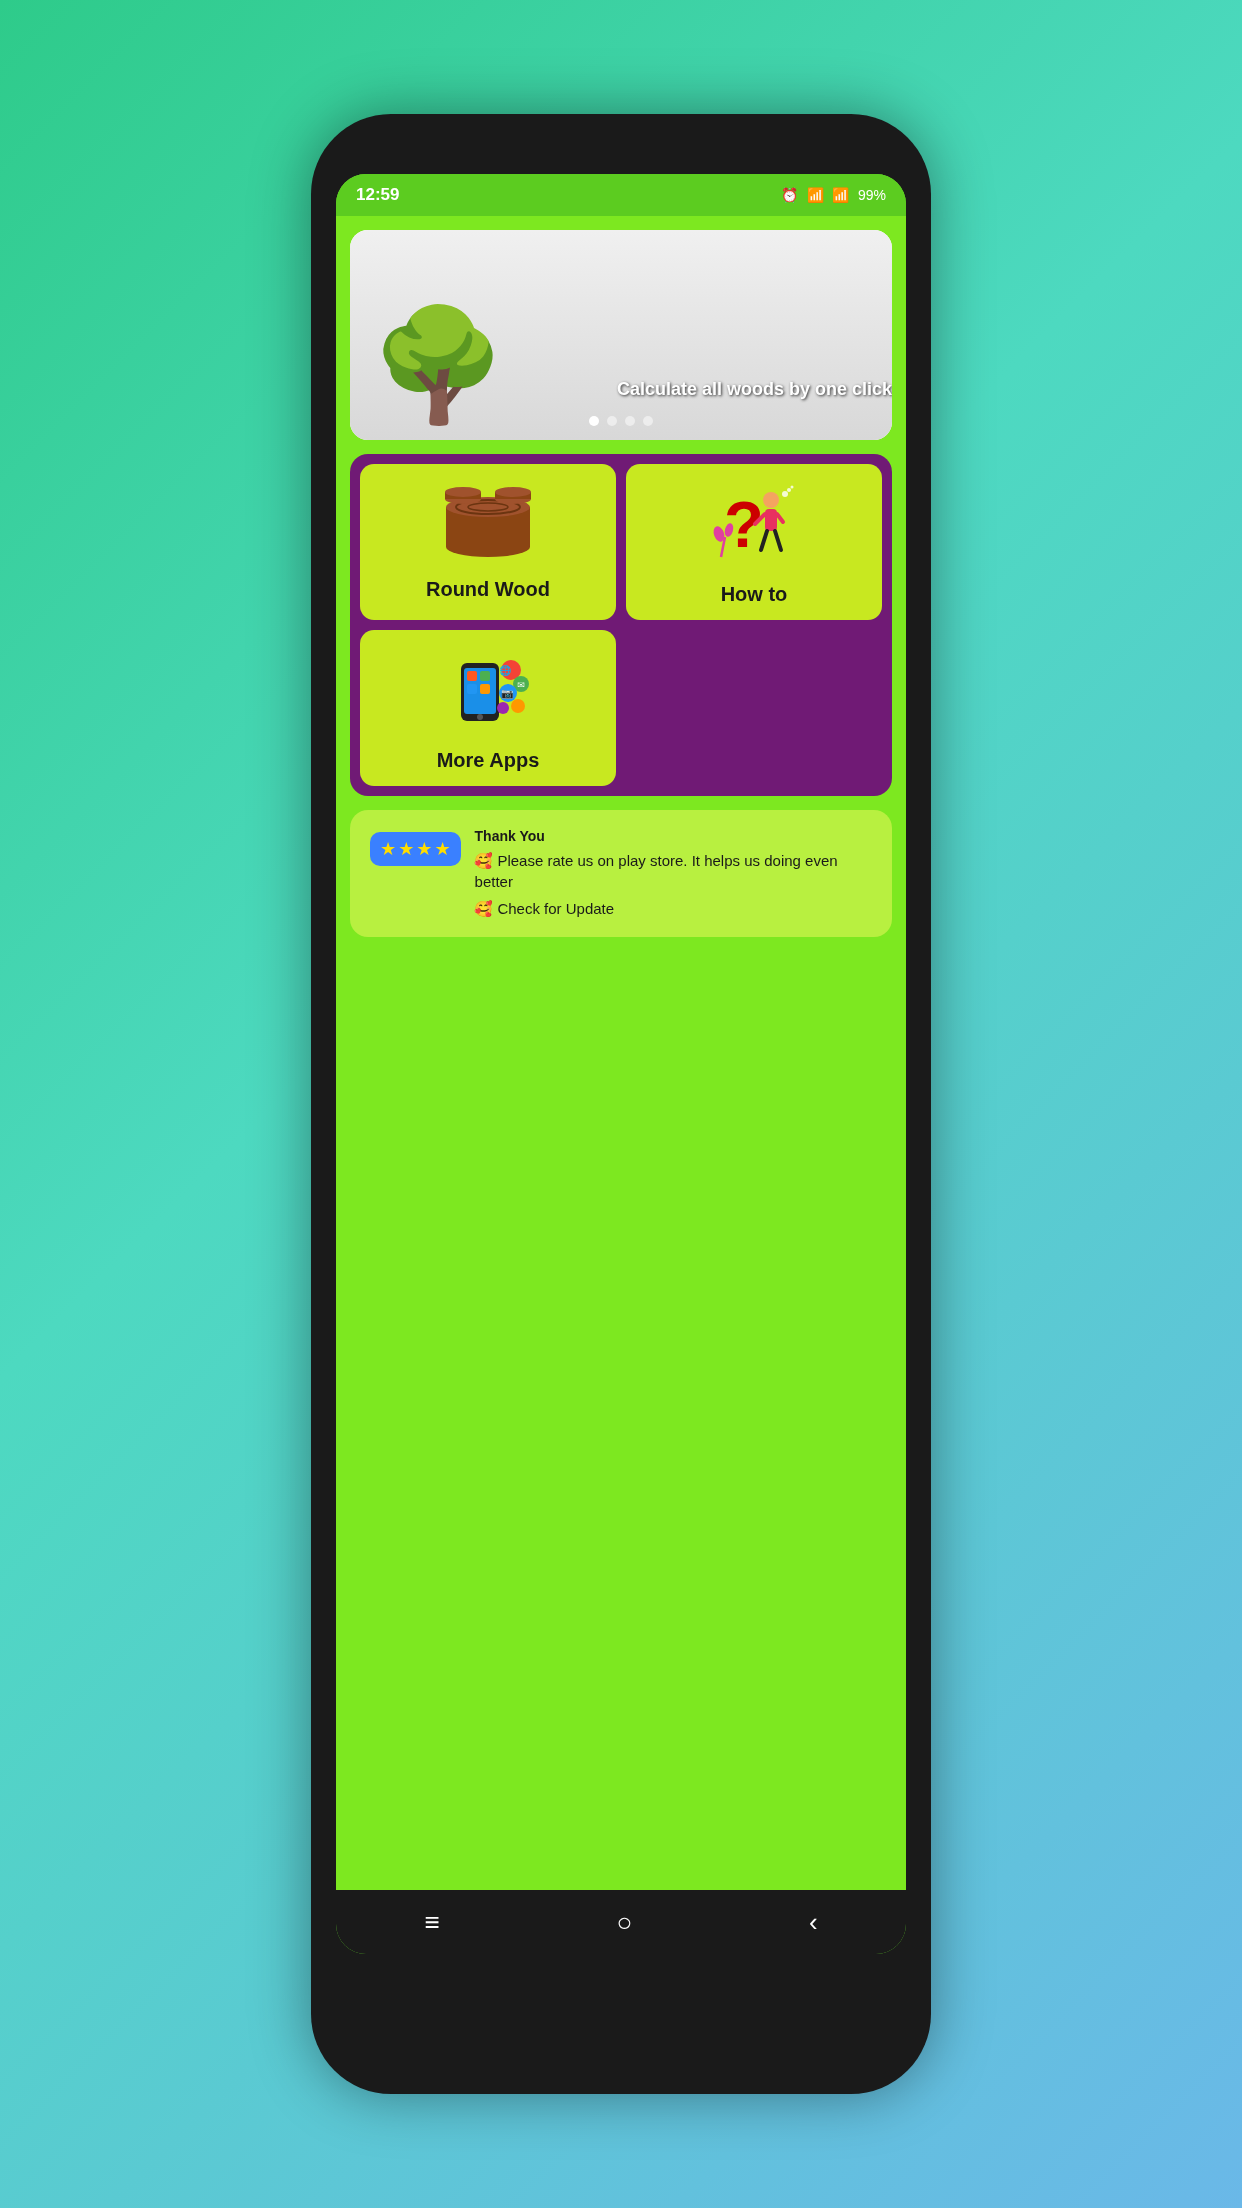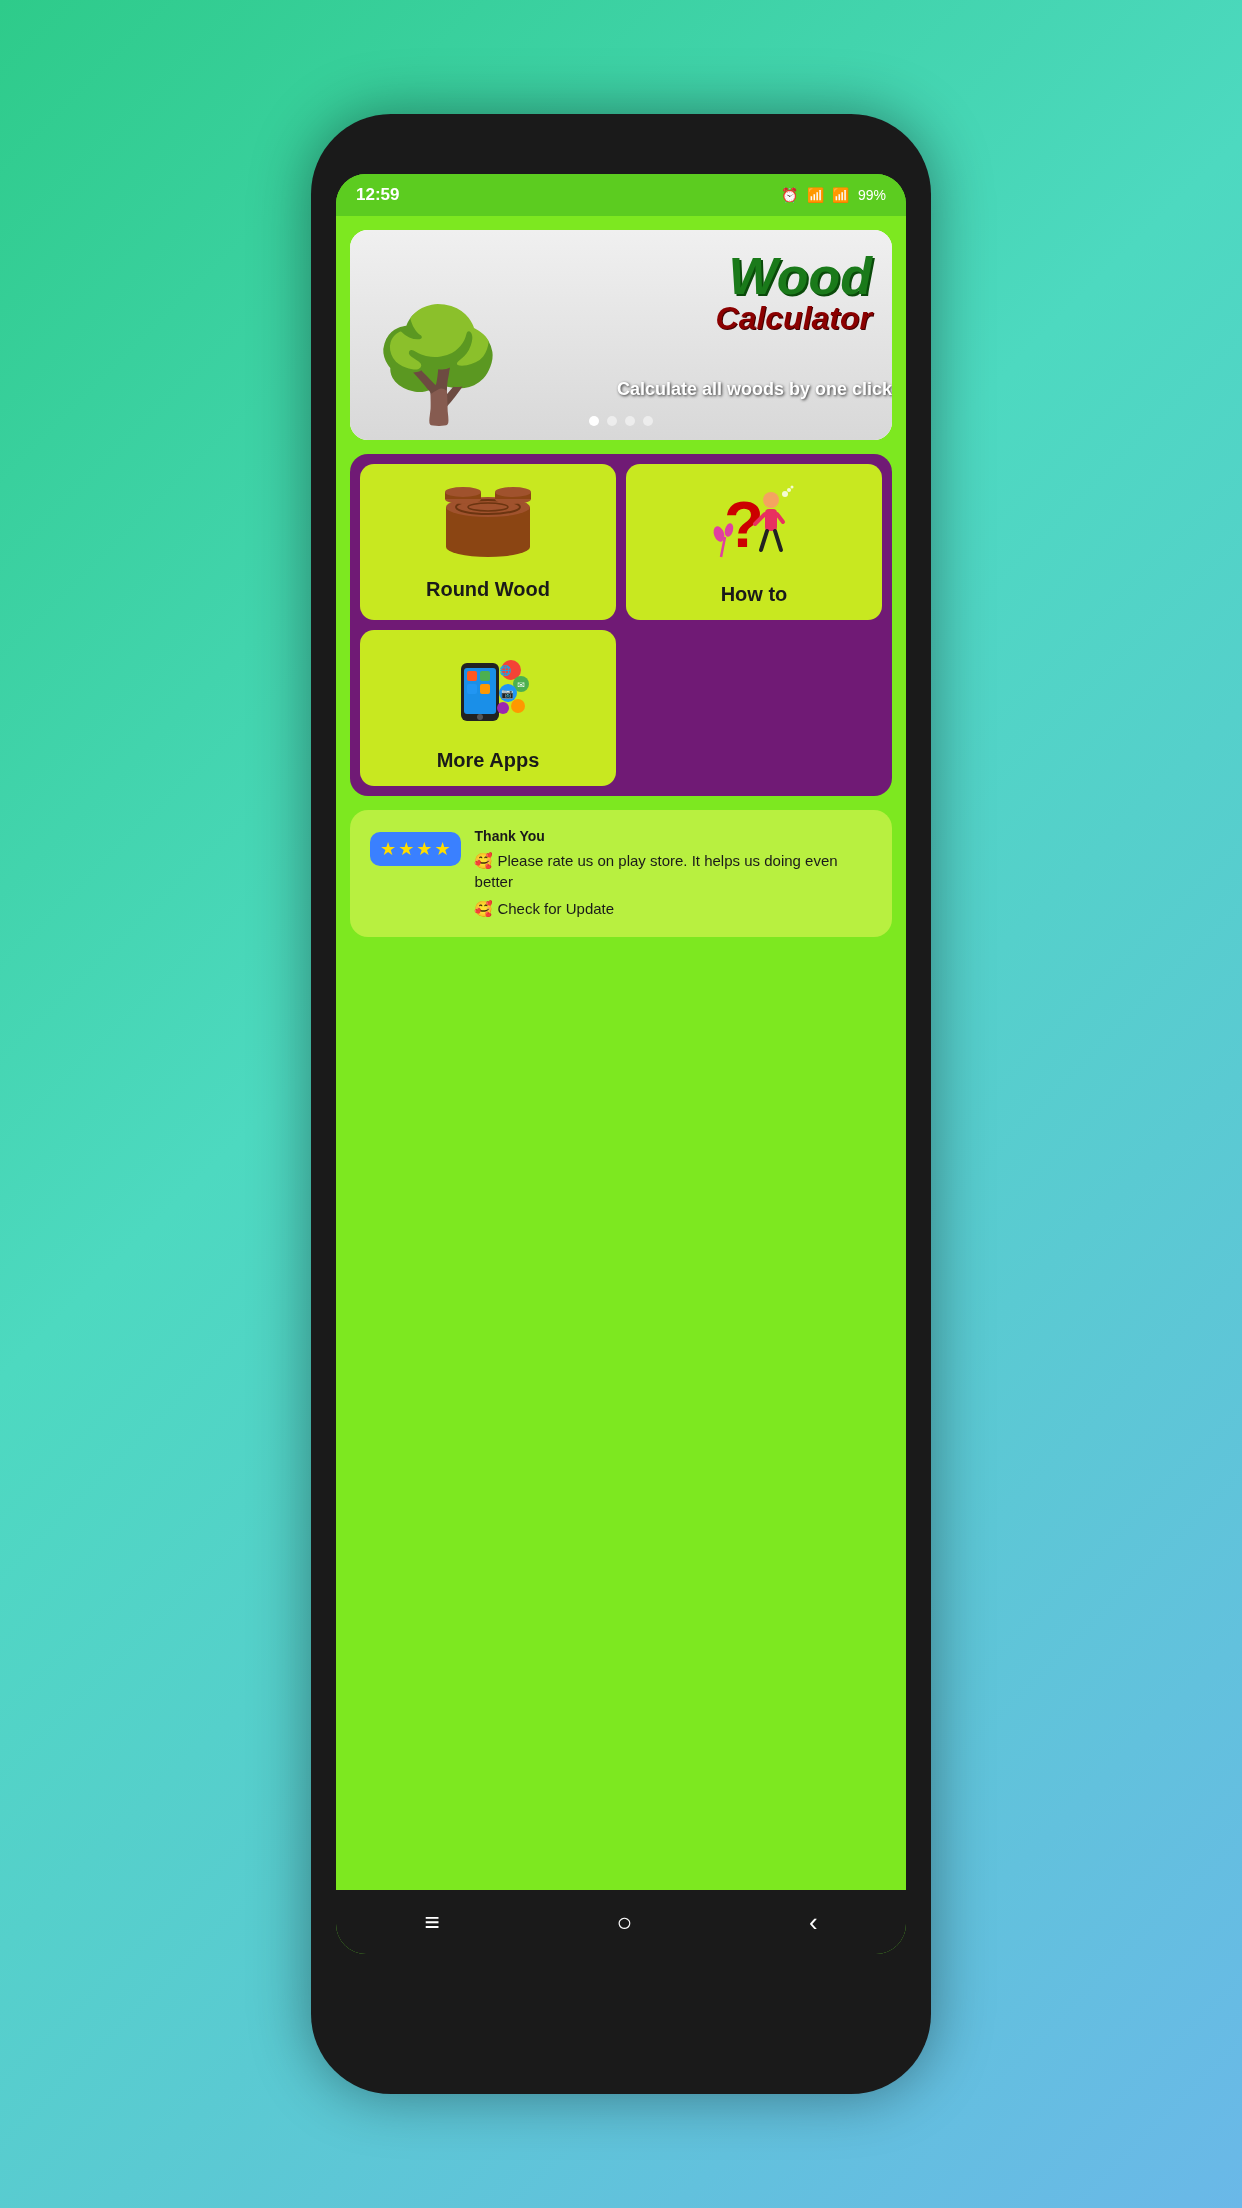--- a/index.html
+++ b/index.html
@@ -256,24 +256,20 @@
         <span>📶</span>
         <span class="battery-text">99%</span>
       </div>
     </div>
 
     <div class="screen-content">
 
       <div class="banner-card">
         <div class="banner-bg">
           <div class="tree-icon">🌳</div>
-          <div class="banner-text-block">
-            <span class="banner-wood-text">Wood</span>
-            <span class="banner-calculator-text">Calculator</span>
-          </div>
           <div class="banner-subtitle">Calculate all woods by one click</div>
           <div class="banner-dots">
             <div class="dot active"></div>
             <div class="dot"></div>
             <div class="dot"></div>
             <div class="dot"></div>
           </div>
         </div>
       </div>
 

